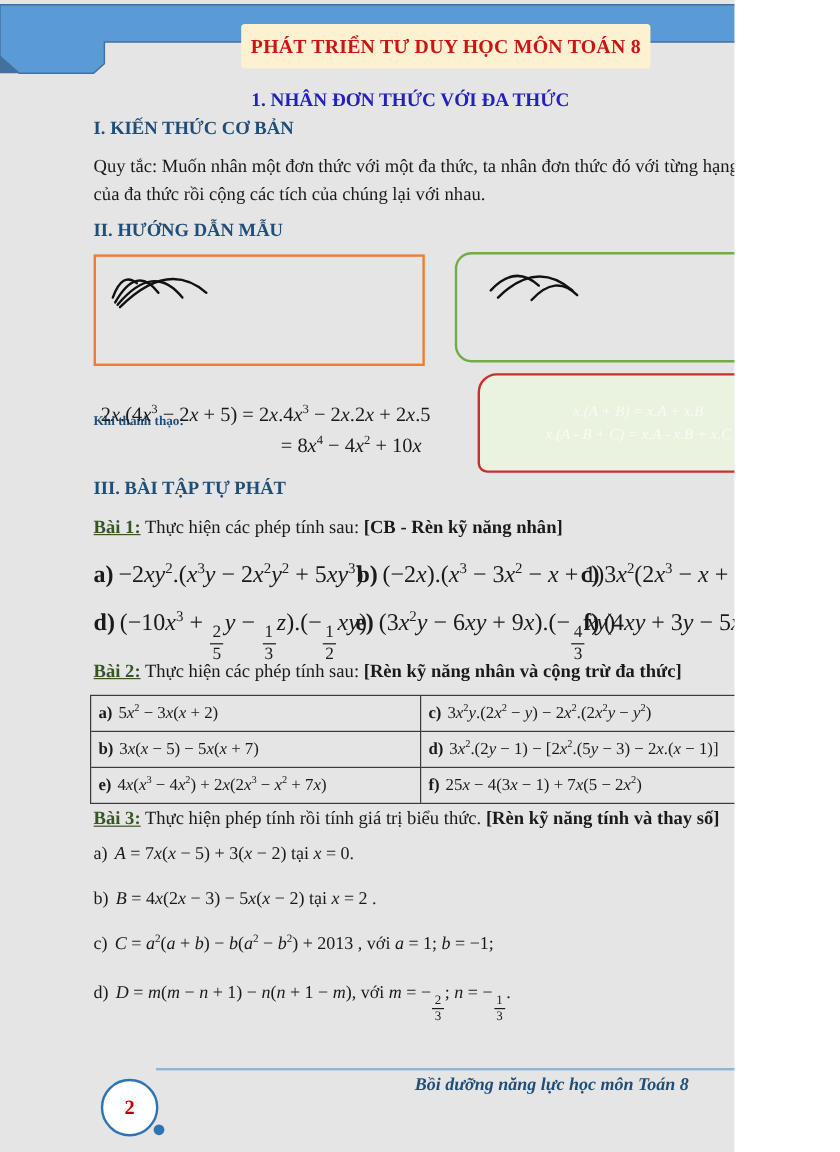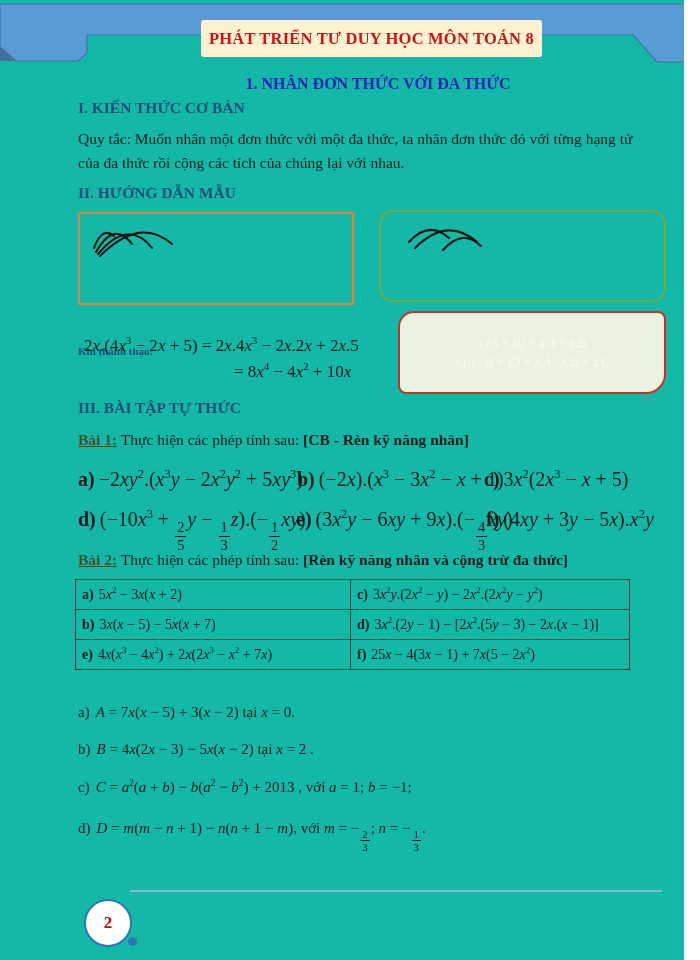--- a/index.html
+++ b/index.html
@@ -1,16 +1,16 @@
 <!DOCTYPE html>
 <html><head>
 <meta charset="utf-8">
 <style>
   html,body{margin:0;padding:0;background:#ffffff;}
-  .page{position:relative;width:684px;height:960px;background:#14b8a6;overflow:hidden;
+  .page{position:relative;width:612px;height:960px;background:#e5e5e5;overflow:hidden;
         font-family:"Liberation Serif",serif;color:#1a1a1a;}
   
   .ribbon-svg{position:absolute;top:0;left:0;}
   .banner-box{position:absolute;left:201px;top:20px;width:341px;height:37px;
       background:#FCF2D2;border-radius:3px;display:flex;align-items:center;justify-content:center;}
   .banner-box span{color:#CC1414;font-weight:bold;font-size:16.5px;letter-spacing:.2px;}
   
   .page-title{position:absolute;top:75px;left:0;width:100%;text-align:center;
       color:#2222BB;font-weight:bold;font-size:16px;margin-left:36px;}
   .sec-head{position:absolute;left:78px;color:#1F4E79;font-weight:bold;font-size:15.5px;}
@@ -96,21 +96,21 @@
 
   <div class="mastery">Khi thành thạo:</div>
   <div class="math-line" style="left:84px;top:336px">2<i>x</i>.(4<i>x</i><sup>3</sup> − 2<i>x</i> + 5) = 2<i>x</i>.4<i>x</i><sup>3</sup> − 2<i>x</i>.2<i>x</i> + 2<i>x</i>.5</div>
   <div class="math-line" style="left:234px;top:362px">= 8<i>x</i><sup>4</sup> − 4<i>x</i><sup>2</sup> + 10<i>x</i></div>
 
   <div class="box-red">
     <span>x.(A + B) = x.A + x.B</span>
     <span>x.(A - B + C) = x.A - x.B + x.C</span>
   </div>
 
-  <div class="sec-head" style="top:399px">III. BÀI TẬP TỰ THỨC</div>
+  <div class="sec-head" style="top:399px">III. BÀI TẬP TỰ PHÁT</div>
 
   <div class="ex-header" style="top:431px">
     <span class="ex-label">Bài 1:</span>
     <span>Thực hiện các phép tính sau:</span>
     <span class="ex-tag">[CB - Rèn kỹ năng nhân]</span>
   </div>
   <div class="ex-item" style="left:78px;top:468px">
     <span class="key">a)</span><span>−2<i>xy</i><sup>2</sup>.(<i>x</i><sup>3</sup><i>y</i> − 2<i>x</i><sup>2</sup><i>y</i><sup>2</sup> + 5<i>xy</i><sup>3</sup>)</span>
   </div>
   <div class="ex-item" style="left:297px;top:468px">
@@ -166,38 +166,44 @@
     <div class="ex2-cell">
       <span class="key">e)</span>
         <span>4<i>x</i>(<i>x</i><sup>3</sup> − 4<i>x</i><sup>2</sup>) + 2<i>x</i>(2<i>x</i><sup>3</sup> − <i>x</i><sup>2</sup> + 7<i>x</i>)</span>
     </div>
     <div class="ex2-cell">
       <span class="key">f)</span>
         <span>25<i>x</i> − 4(3<i>x</i> − 1) + 7<i>x</i>(5 − 2<i>x</i><sup>2</sup>)</span>
     </div>
   </div>
 
+  <div class="ex-header" style="top:674px">
+    <span class="ex-label">Bài 3:</span>
+    <span>Thực hiện phép tính rồi tính giá trị biểu thức.</span>
+    <span class="ex-tag">[Rèn kỹ năng tính và thay số]</span>
+  </div>
   <div class="ex3-item" style="top:704px">
     <span class="key">a)</span><span><i>A</i> = 7<i>x</i>(<i>x</i> − 5) + 3(<i>x</i> − 2) tại <i>x</i> = 0.</span>
   </div>
   <div class="ex3-item" style="top:741px">
     <span class="key">b)</span><span><i>B</i> = 4<i>x</i>(2<i>x</i> − 3) − 5<i>x</i>(<i>x</i> − 2) tại <i>x</i> = 2 .</span>
   </div>
   <div class="ex3-item" style="top:779px">
     <span class="key">c)</span><span><i>C</i> = <i>a</i><sup>2</sup>(<i>a</i> + <i>b</i>) − <i>b</i>(<i>a</i><sup>2</sup> − <i>b</i><sup>2</sup>) + 2013 , với <i>a</i> = 1; <i>b</i> = −1;</span>
   </div>
   <div class="ex3-item" style="top:820px">
     <span class="key">d)</span><span><i>D</i> = <i>m</i>(<i>m</i> − <i>n</i> + 1) − <i>n</i>(<i>n</i> + 1 − <i>m</i>), với <i>m</i> = −<span class="frac">
           <span class="fn">2</span>
           <span class="fd">3</span>
         </span>; <i>n</i> = −<span class="frac">
           <span class="fn">1</span>
           <span class="fd">3</span>
         </span>.</span>
   </div>
 
   <div class="footer-line"></div>
+  <div class="footer-note">Bồi dưỡng năng lực học môn Toán 8</div>
   <div class="page-badge">
     <span>2</span>
   </div>
   <div class="badge-dot"></div>
 
 </div>
 
 </body></html>

